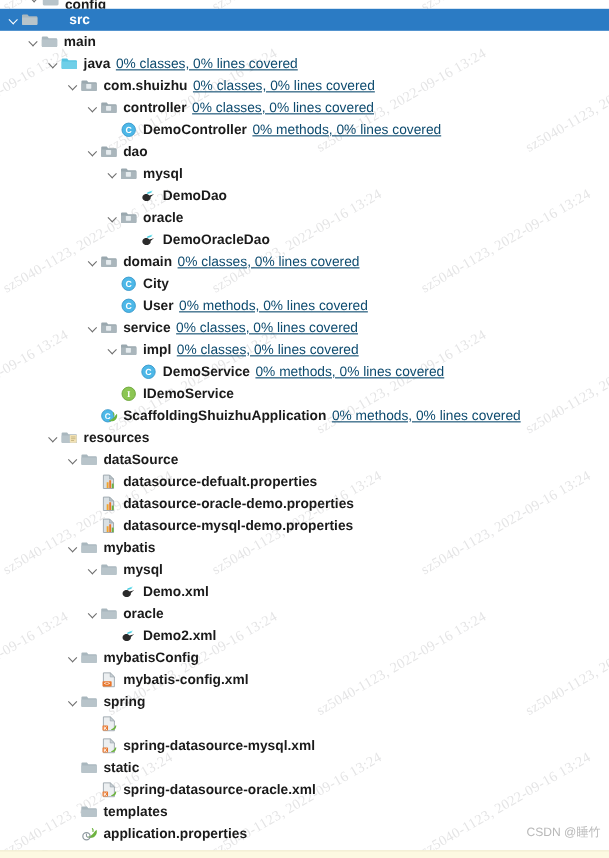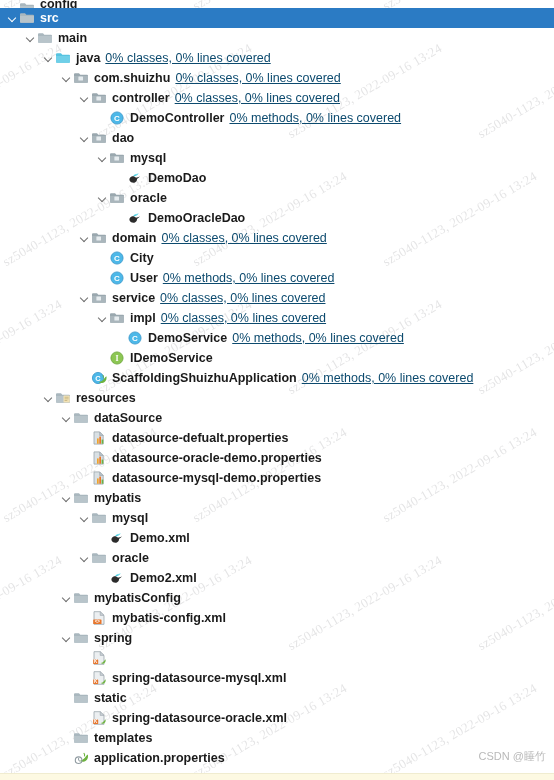--- a/index.html
+++ b/index.html
@@ -50,28 +50,29 @@
     line-height: 20px;
     white-space: nowrap;
     display: flex;
     align-items: center;
     z-index: 10;
     font-size: 12.5px;
   }
   .row.selected {
     background: #2B7BC4;
   }
-  .row.selected .node-label { color: #ffffff; }
+  .row.selected .node-label { color: #ffffff; margin-left: 23px; }
 
   
   .row.clipped {
     height: 8px;
     line-height: 8px;
     overflow: hidden;
-    align-items: flex-start;
+    align-items: flex-end;
+    margin-left: 19px;
   }
 
   
   .arrow {
     width: 13px;
     height: 20px;
     flex: 0 0 13px;
     position: relative;
   }
   .arrow.none::before { content: none; }

